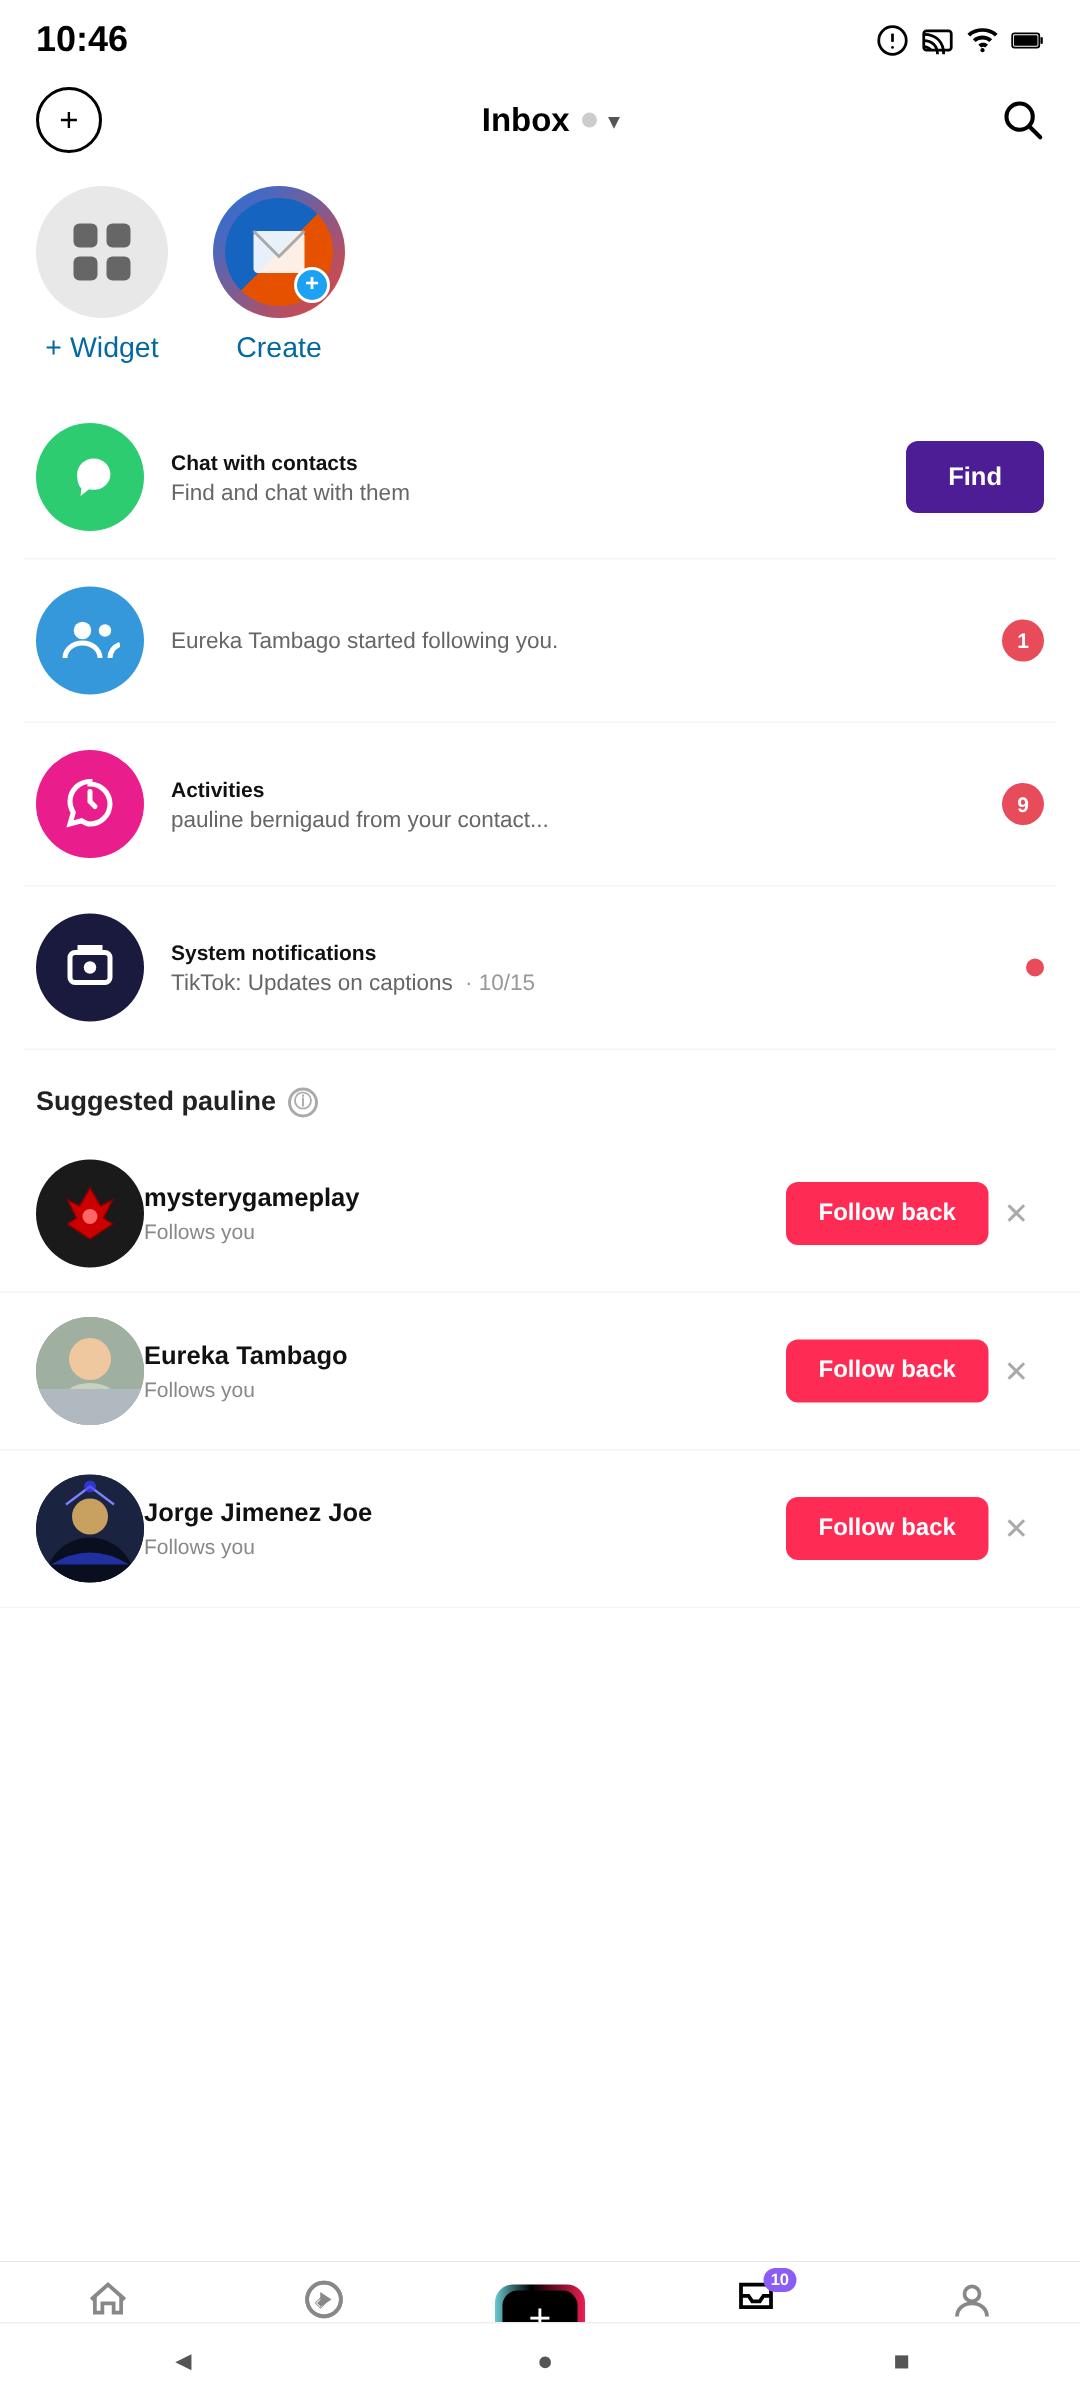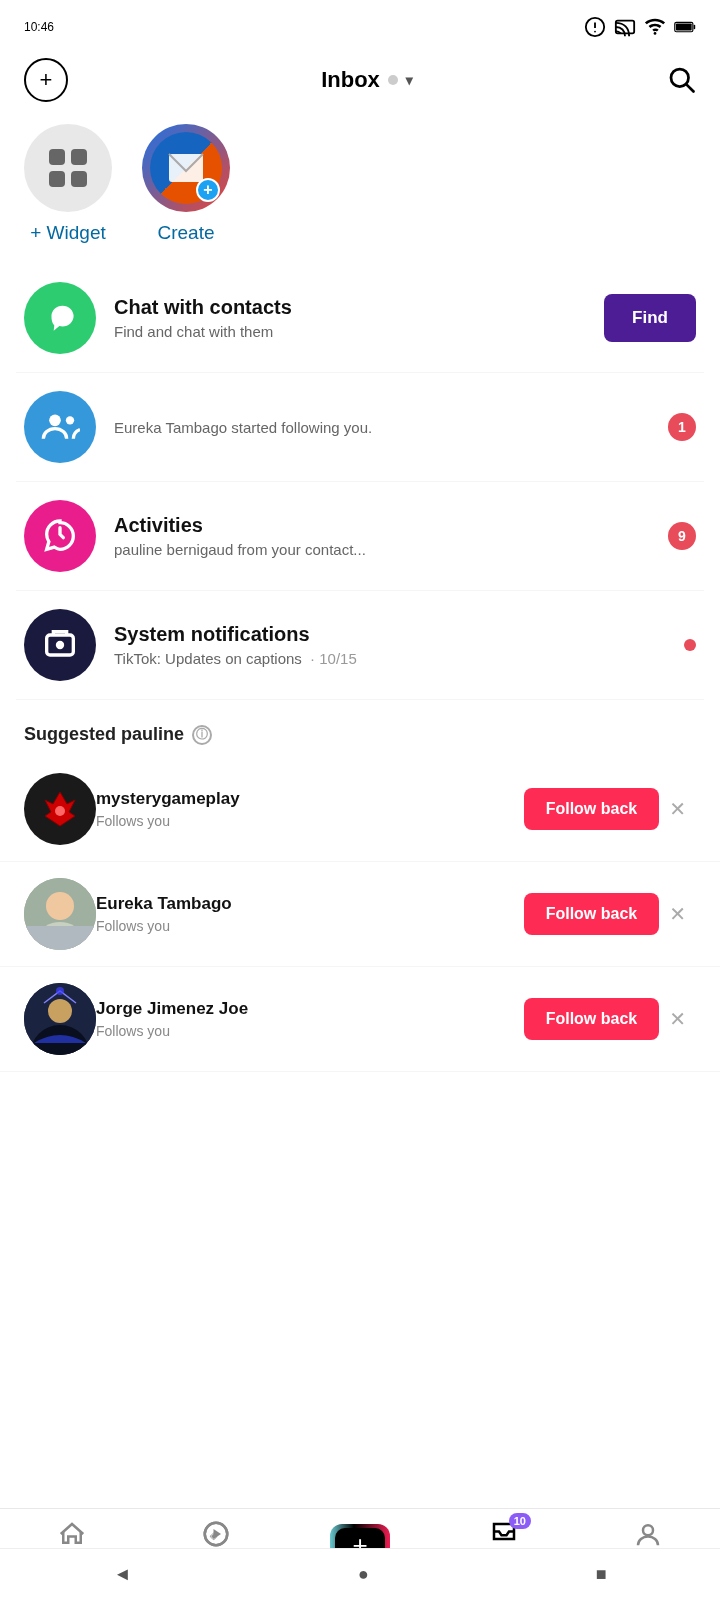--- a/index.html
+++ b/index.html
@@ -15,22 +15,22 @@
 
     
     .status-bar {
       display: flex;
       justify-content: space-between;
       align-items: center;
       padding: 10px 24px 6px;
       height: 50px;
     }
     .status-time {
-      font-size: 12px;
-      font-weight: 400;
+      font-size: 24px;
+      font-weight: 700;
       color: #000;
     }
     .status-icons {
       display: flex;
       align-items: center;
       gap: 8px;
     }
     .status-icons svg { width: 22px; height: 22px; }
 
     
@@ -147,21 +147,21 @@
       justify-content: center;
       flex-shrink: 0;
     }
     .notif-icon.green { background: #2ecc71; }
     .notif-icon.blue { background: #3498db; }
     .notif-icon.pink { background: #e91e8c; }
     .notif-icon.dark { background: #1a1a3e; }
 
     .notif-text { flex: 1; }
     .notif-title {
-      font-size: 20px;
+      font-size: 14px;
       font-weight: 700;
       color: #111;
       margin-bottom: 4px;
     }
     .notif-sub {
       font-size: 15px;
       color: #666;
     }
     .notif-badge {
       width: 28px; height: 28px;

